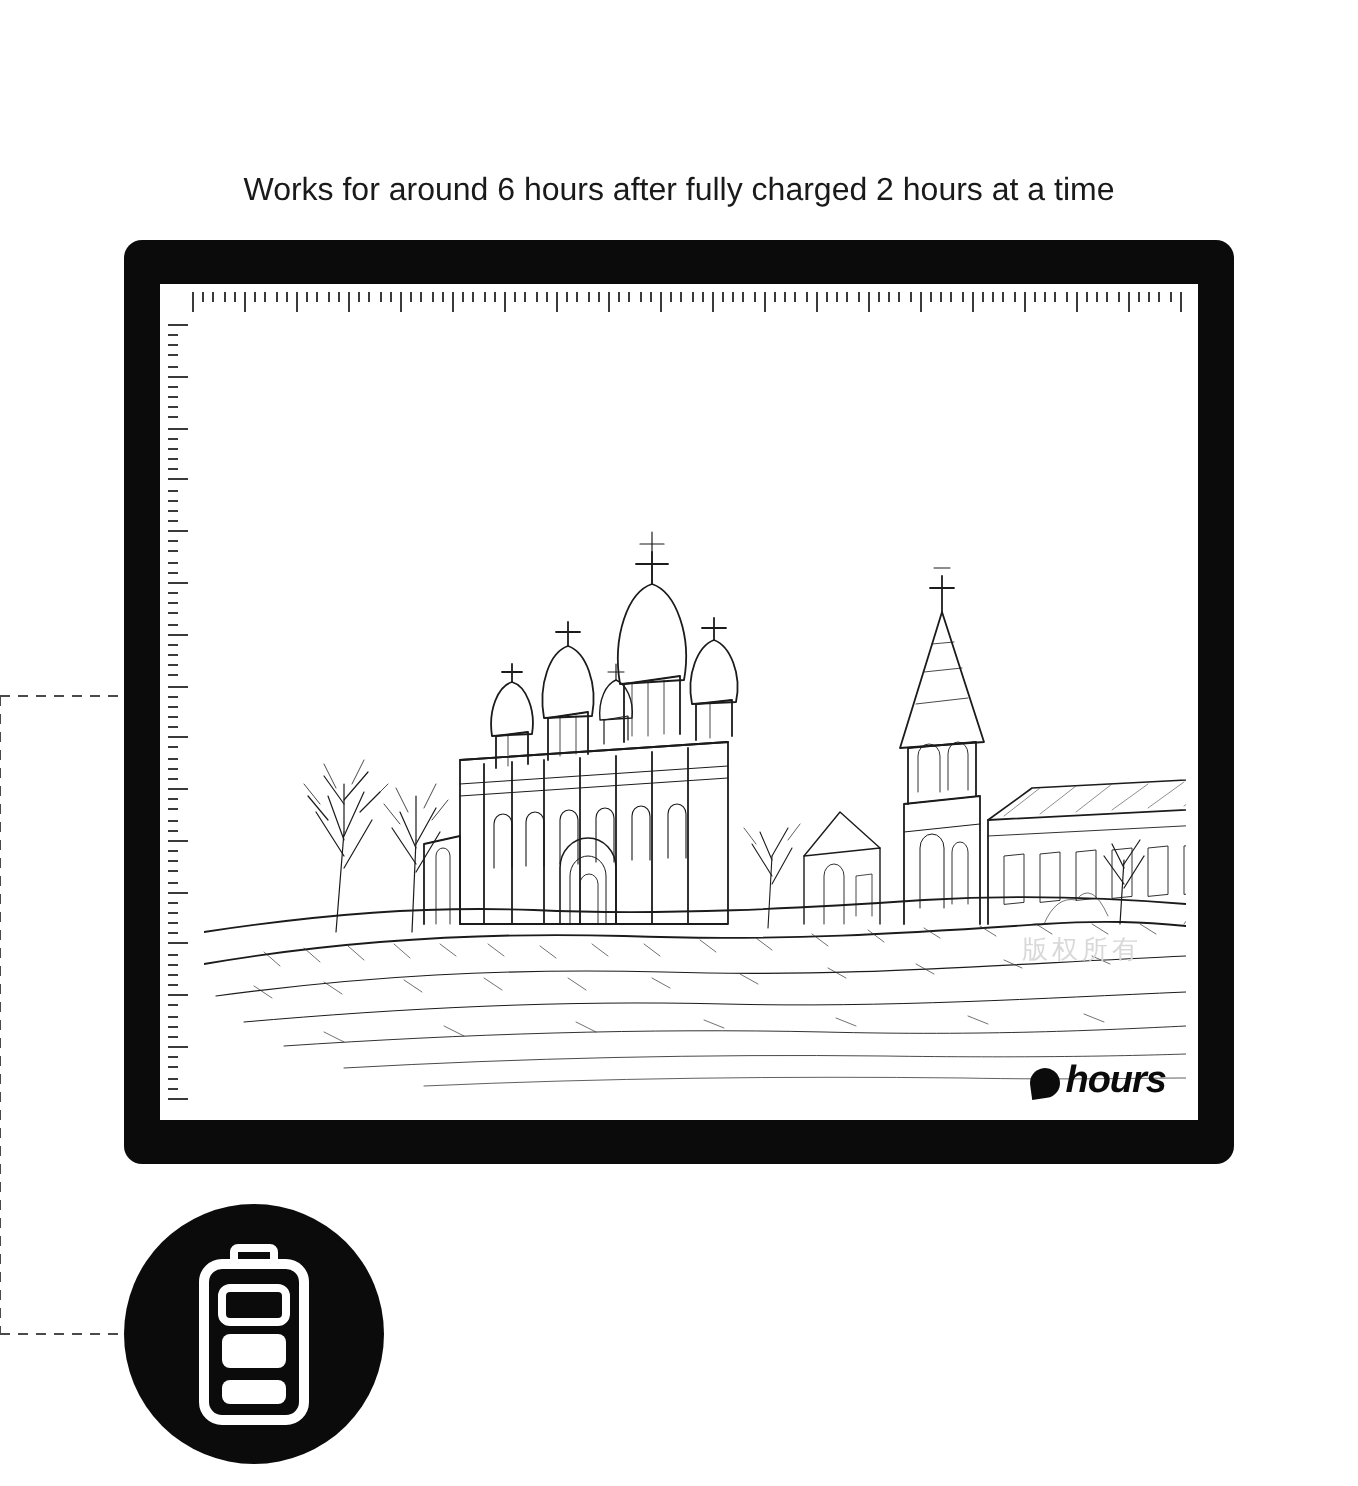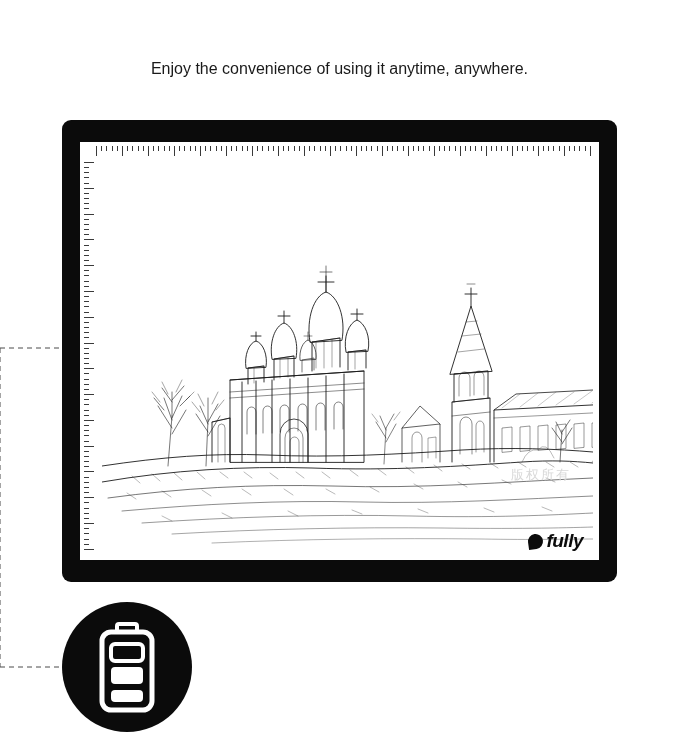--- a/index.html
+++ b/index.html
@@ -161,21 +161,21 @@
     left: 0; top: 0;
     width: 679px; height: 743px;
     pointer-events: none;
   }
 </style>
 </head>
 <body>
 
 <div class="page">
 
-  <div class="subline1">Enjoy the convenience of using it anytime, anywhere.</div>
+  <div class="subline2">Works for around 6 hours after fully charged 2 hours at a time</div>
 
   <svg class="callout">
     <line x1="0" y1="348" x2="62" y2="348" stroke="#4a4a4a" stroke-width="1" stroke-dasharray="5,4"></line>
     <line x1="0" y1="348" x2="0" y2="667" stroke="#4a4a4a" stroke-width="1" stroke-dasharray="5,4"></line>
     <line x1="0" y1="667" x2="62" y2="667" stroke="#4a4a4a" stroke-width="1" stroke-dasharray="5,4"></line>
   </svg>
 
   <div class="device">
     <div class="screen">
 
@@ -620,21 +620,21 @@
               <path d="M524 296 q10 -14 22 -6"></path>
             </g>
           </g>
         </svg>
       </div>
 
       <div class="watermark">版权所有</div>
 
       <div class="brand">
         <div class="brand-mark"></div>
-        <div class="brand-text">fully</div>
+        <div class="brand-text">hours</div>
       </div>
     </div>
   </div>
 
   <div class="badge">
     <svg width="130" height="130" viewBox="0 0 130 130">
       <rect x="55" y="22" width="20" height="8" rx="2" fill="none" stroke="#ffffff" stroke-width="4"></rect>
       <rect x="40" y="30" width="50" height="78" rx="9" fill="none" stroke="#ffffff" stroke-width="5"></rect>
       <rect x="49" y="42" width="32" height="17" rx="4" fill="none" stroke="#ffffff" stroke-width="4"></rect>
       <rect x="49" y="65" width="32" height="17" rx="4" fill="#ffffff"></rect>

